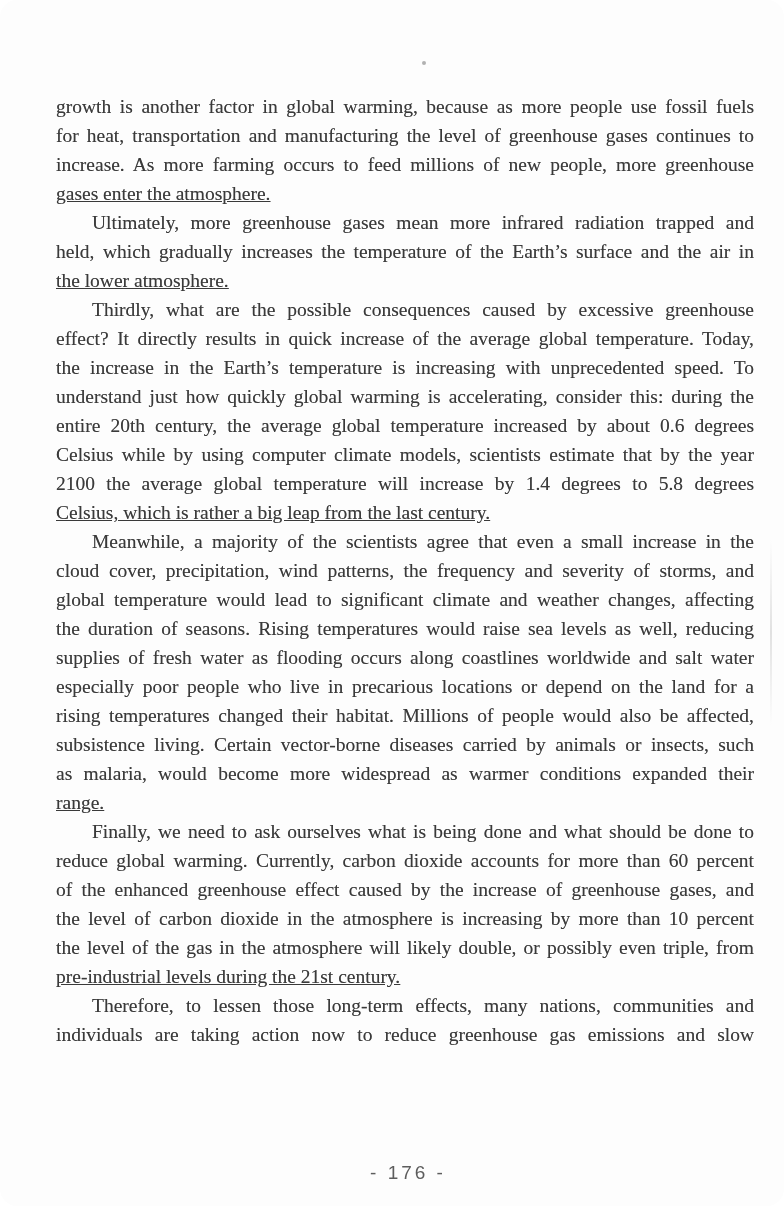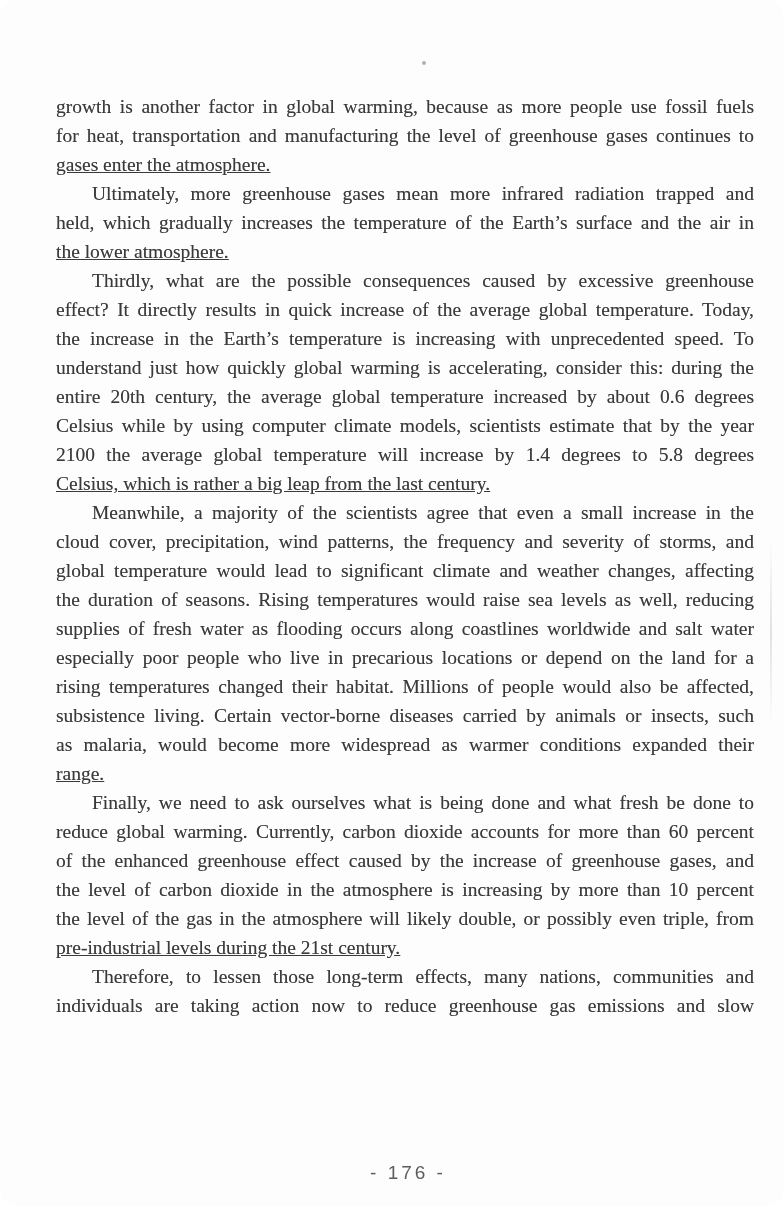--- a/index.html
+++ b/index.html
@@ -70,20 +70,21 @@
 </head>
 <body>
 
 <div class="page" style="background: rgb(253, 253, 253); border-radius: 17px;">
   <div class="speck"></div>
   <div class="edge-line"></div>
   <div class="text-block" id="text-block" style="color: rgb(58, 58, 58);">
       <div class="paragraph">
         <div class="line">growth is another factor in global warming, because as more people use fossil fuels</div>
         <div class="line">for heat, transportation and manufacturing the level of greenhouse gases continues to</div>
+        <div class="line">increase. As more farming occurs to feed millions of new people, more greenhouse</div>
         <div class="line final">gases enter the atmosphere.</div>
       </div>
       <div class="paragraph">
         <div class="line indent">Ultimately, more greenhouse gases mean more infrared radiation trapped and</div>
         <div class="line">held, which gradually increases the temperature of the Earth’s surface and the air in</div>
         <div class="line final">the lower atmosphere.</div>
       </div>
       <div class="paragraph">
         <div class="line indent">Thirdly, what are the possible consequences caused by excessive greenhouse</div>
         <div class="line">effect? It directly results in quick increase of the average global temperature. Today,</div>
@@ -100,21 +101,21 @@
         <div class="line">global temperature would lead to significant climate and weather changes, affecting</div>
         <div class="line">the duration of seasons. Rising temperatures would raise sea levels as well, reducing</div>
         <div class="line">supplies of fresh water as flooding occurs along coastlines worldwide and salt water</div>
         <div class="line">especially poor people who live in precarious locations or depend on the land for a</div>
         <div class="line">rising temperatures changed their habitat. Millions of people would also be affected,</div>
         <div class="line">subsistence living. Certain vector-borne diseases carried by animals or insects, such</div>
         <div class="line">as malaria, would become more widespread as warmer conditions expanded their</div>
         <div class="line final">range.</div>
       </div>
       <div class="paragraph">
-        <div class="line indent">Finally, we need to ask ourselves what is being done and what fresh be done to</div>
+        <div class="line indent">Finally, we need to ask ourselves what is being done and what should be done to</div>
         <div class="line">reduce global warming. Currently, carbon dioxide accounts for more than 60 percent</div>
         <div class="line">of the enhanced greenhouse effect caused by the increase of greenhouse gases, and</div>
         <div class="line">the level of carbon dioxide in the atmosphere is increasing by more than 10 percent</div>
         <div class="line">the level of the gas in the atmosphere will likely double, or possibly even triple, from</div>
         <div class="line final">pre-industrial levels during the 21st century.</div>
       </div>
       <div class="paragraph">
         <div class="line indent">Therefore, to lessen those long-term effects, many nations, communities and</div>
         <div class="line">individuals are taking action now to reduce greenhouse gas emissions and slow</div>
       </div>

